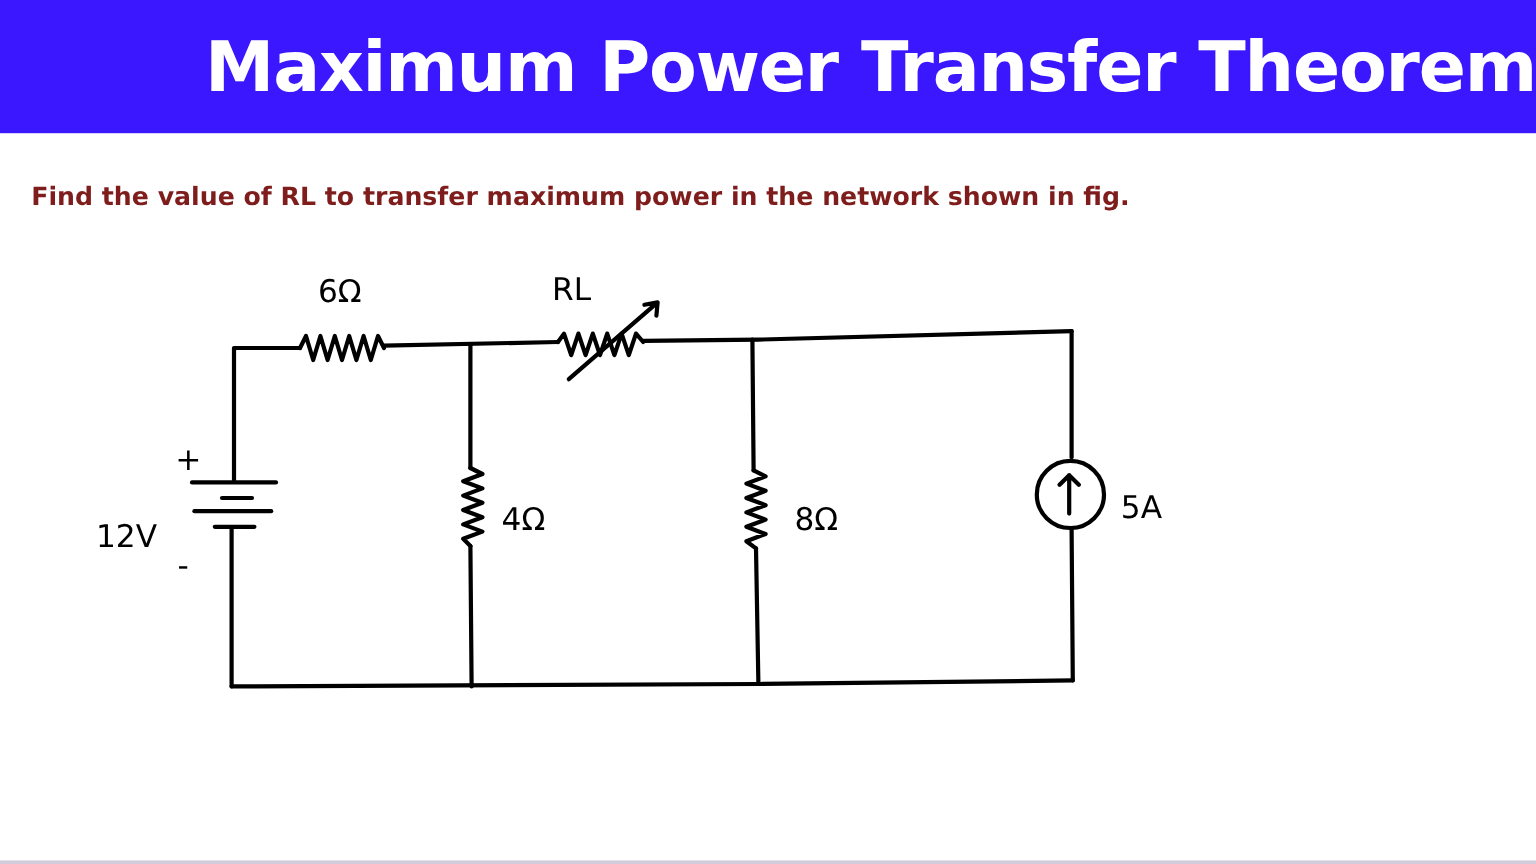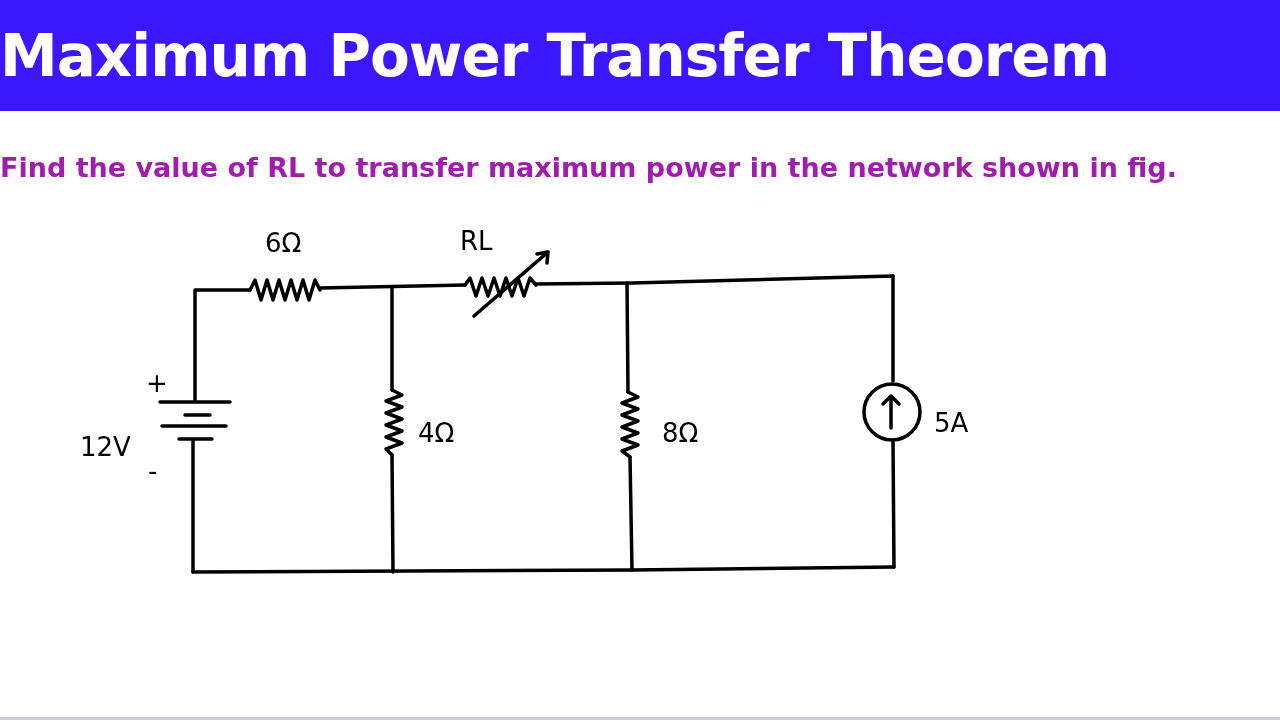--- a/index.html
+++ b/index.html
@@ -1,19 +1,19 @@
 <!DOCTYPE html>
 <html><head>
 <meta charset="utf-8">
 <style>
   html, body { margin:0; padding:0; }
   body { width:1280px; height:720px; background:#ffffff; position:relative; overflow:hidden; font-family:"DejaVu Sans", sans-serif; }
-  .banner { position:absolute; left:0; top:0; width:1280px; height:111px; background:#3b17ff; display:flex; align-items:center; justify-content:flex-start; }
+  .banner { position:absolute; left:0; top:0; width:1280px; height:111px; background:#3b17ff; display:flex; align-items:center; justify-content:flex-end; }
   .banner h1 { margin:0; color:#ffffff; font-family:"DejaVu Sans", sans-serif; font-weight:bold; font-size:58px; letter-spacing:-1px; }
-  .question { position:absolute; left:0; top:152px; font-family:"DejaVu Sans", sans-serif; font-size:27px; font-weight:bold; color:#a21caf; letter-spacing:0px; white-space:nowrap; }
+  .question { position:absolute; left:26px; top:152px; font-family:"DejaVu Sans", sans-serif; font-size:21px; font-weight:bold; color:#7f1d1d; letter-spacing:0px; white-space:nowrap; }
   svg { position:absolute; left:0; top:0; }
   .wire { stroke:#000; stroke-width:3.5; fill:none; stroke-linecap:round; stroke-linejoin:round; }
   .lbl { font-family:"DejaVu Sans", sans-serif; font-size:26px; fill:#000; }
   .bottom-line { position:absolute; left:0; top:717px; width:1280px; height:3px; background:#d0ccdc; }
 </style>
 </head>
 <body>
 
 <div class="banner">
   <h1>Maximum Power Transfer Theorem</h1>

